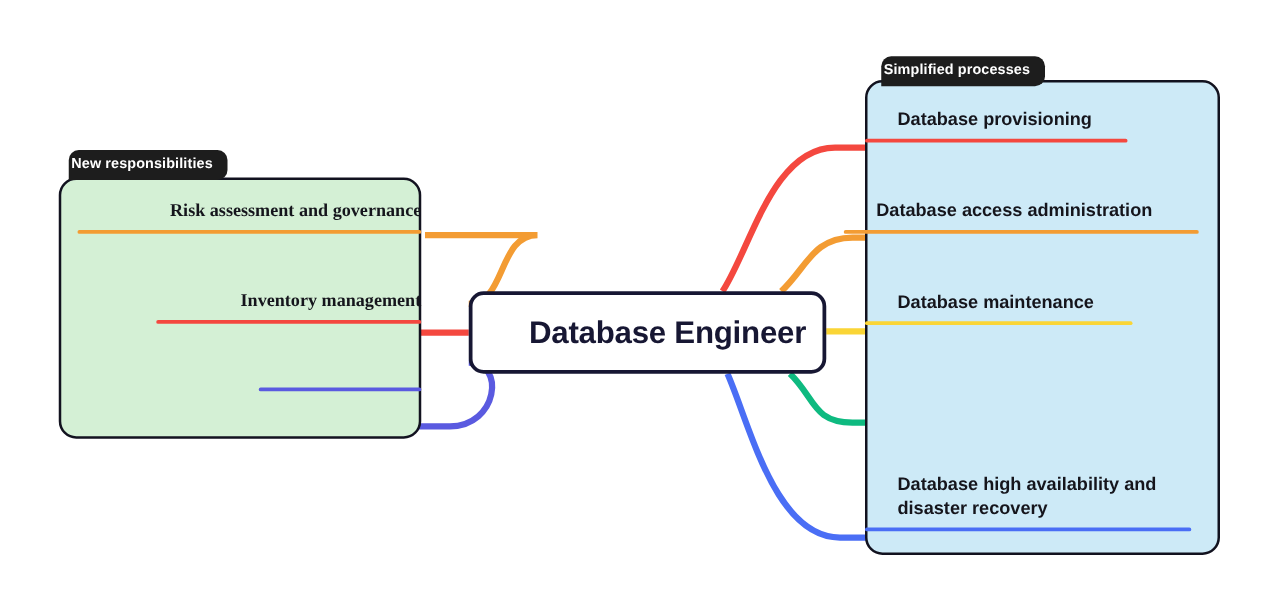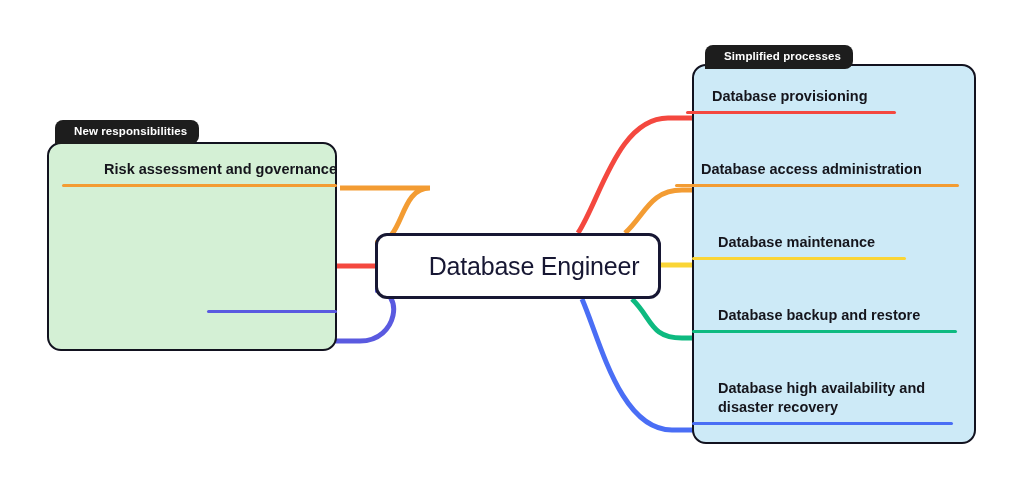--- a/index.html
+++ b/index.html
@@ -61,21 +61,21 @@
   }
 
   
   .panel-tab {
     position: absolute;
     background: #1d1d1d;
     color: #ffffff;
     font-size: 11.5px;
     font-weight: 700;
     letter-spacing: 0.1px;
-    padding: 5px 12px 6px 19px;
+    padding: 5px 12px 6px 2px;
     border-radius: 8px 8px 8px 0;
     z-index: 4;
     white-space: nowrap;
     line-height: 1.1;
   }
   .tab-left  { left: 55px;  top: 120px; }
   .tab-right { left: 705px; top: 45px;  }
 
   
   .leaf {
@@ -89,31 +89,31 @@
     line-height: 1.32;
     white-space: pre-line;
   }
   .leaf-rule {
     height: 3px;
     border-radius: 2px;
     margin-top: 5px;
   }
 
   
-  .leaf-left { text-align: right; }
+  .leaf-left { text-align: right; font-family: Liberation Serif, serif; }
   .leaf-l0 { left: 62px;  top: 160px; width: 275px; }
   .leaf-l1 { left: 62px;  top: 232px; width: 275px; }
   .leaf-l2 { left: 62px;  top: 305px; width: 275px; }
   .leaf-l0 .leaf-rule { width: 275px; margin-left: auto; }
   .leaf-l1 .leaf-rule { width: 212px; margin-left: auto; }
   .leaf-l2 .leaf-rule { width: 130px; margin-left: auto; }
 
   
   .leaf-right { text-align: left; }
-  .leaf-r0 { left: 653px; top: 87px;  width: 284px; padding-left: 33px; }
+  .leaf-r0 { left: 692px; top: 87px;  width: 284px; }
   .leaf-r1 { left: 675px; top: 160px; width: 284px; }
   .leaf-r2 { left: 692px; top: 233px; width: 284px; }
   .leaf-r3 { left: 692px; top: 306px; width: 284px; }
   .leaf-r4 { left: 692px; top: 379px; width: 309px; }
   .leaf-r0 .leaf-label,
   .leaf-r1 .leaf-label,
   .leaf-r2 .leaf-label,
   .leaf-r3 .leaf-label,
   .leaf-r4 .leaf-label { padding-left: 26px; }
   .leaf-r0 .leaf-rule { width: 210px; }
@@ -133,21 +133,21 @@
     background: #ffffff;
     border: 3px solid #171733;
     border-radius: 12px;
     display: flex;
     align-items: center;
     justify-content: center;
     z-index: 5;
   }
   .center-label {
     font-size: 25px;
-    font-weight: 400;
+    font-weight: 700;
     color: #171733;
     letter-spacing: -0.2px;
     white-space: nowrap;
     margin-left: 32px;
   }
 </style>
 </head>
 <body>
 
 <div id="canvas">
@@ -165,20 +165,24 @@
 
   <div class="panel panel-left" style="background: rgb(212, 240, 213);"></div>
 
   <div class="panel-tab tab-left">New responsibilities</div>
 
   <div class="leaf leaf-left leaf-l0">
     <div class="leaf-label">Risk assessment and governance</div>
     <div class="leaf-rule" style="background: rgb(243, 156, 51);"></div>
   </div>
 
+  <div class="leaf leaf-left leaf-l1">
+    <div class="leaf-label">Inventory management</div>
+    <div class="leaf-rule" style="background: rgb(244, 72, 63);"></div>
+  </div>
 
   <div class="leaf leaf-left leaf-l2">
     <div class="leaf-rule" style="background: rgb(90, 90, 224);"></div>
   </div>
 
   <div class="panel panel-right" style="background: rgb(205, 234, 247);"></div>
 
   <div class="panel-tab tab-right">Simplified processes</div>
 
   <div class="leaf leaf-right leaf-r0">
@@ -189,24 +193,20 @@
   <div class="leaf leaf-right leaf-r1">
     <div class="leaf-label">Database access administration</div>
     <div class="leaf-rule" style="background: rgb(243, 156, 51);"></div>
   </div>
 
   <div class="leaf leaf-right leaf-r2">
     <div class="leaf-label">Database maintenance</div>
     <div class="leaf-rule" style="background: rgb(250, 213, 54);"></div>
   </div>
 
-  <div class="leaf leaf-right leaf-r3">
-    <div class="leaf-label">Database backup and restore</div>
-    <div class="leaf-rule" style="background: rgb(14, 186, 128);"></div>
-  </div>
 
   <div class="leaf leaf-right leaf-r4">
     <div class="leaf-label">Database high availability and
 disaster recovery</div>
     <div class="leaf-rule" style="background: rgb(74, 110, 245);"></div>
   </div>
 
   <div class="center-node">
     <span class="center-label">Database Engineer</span>
   </div>

